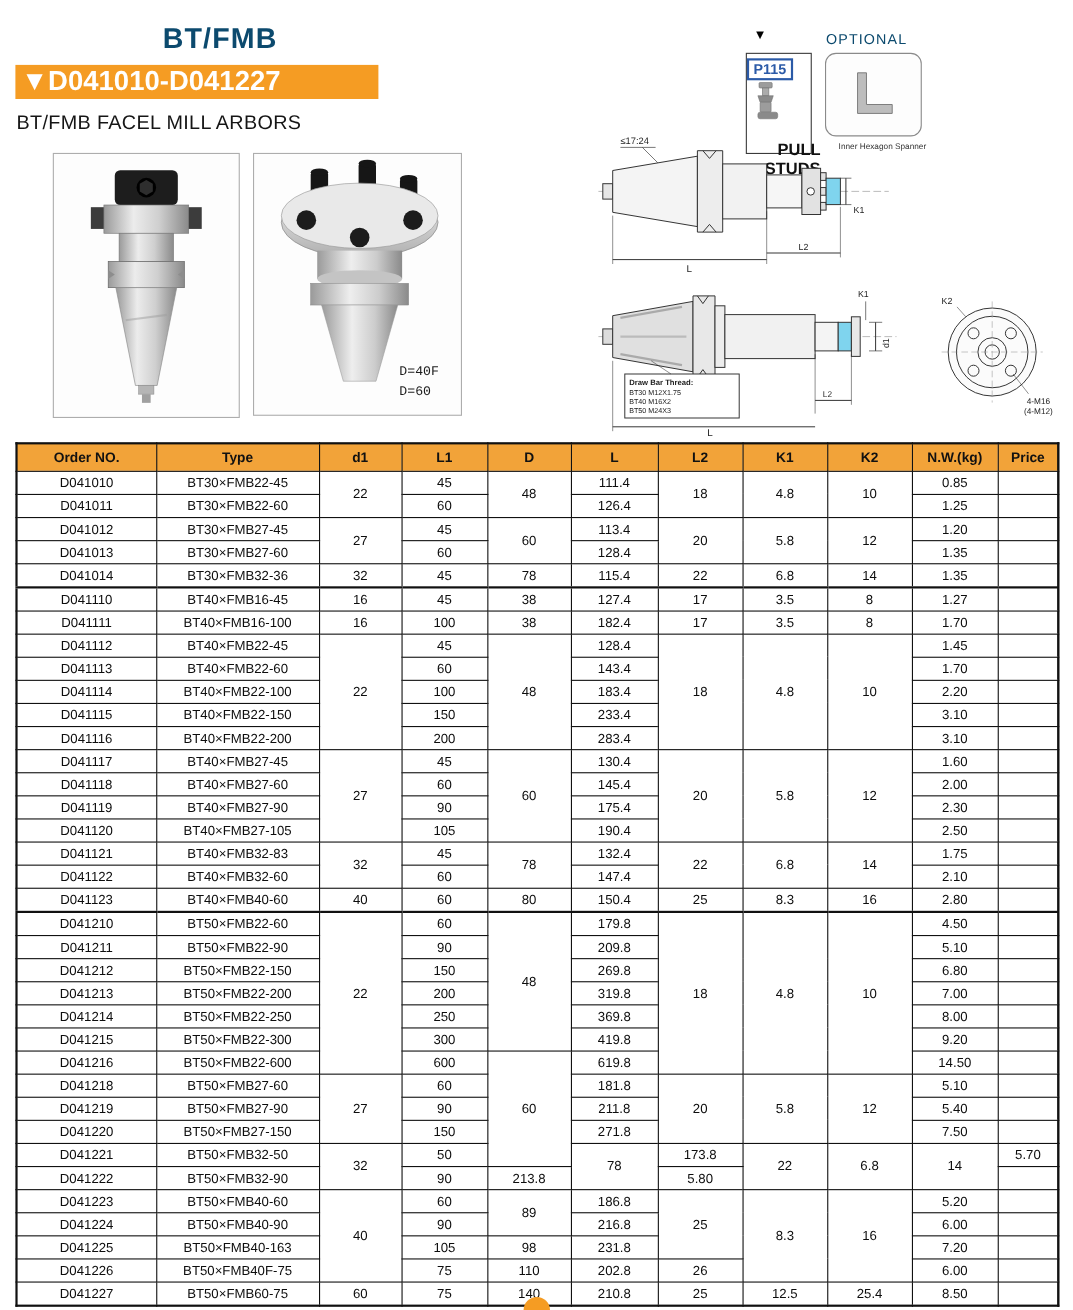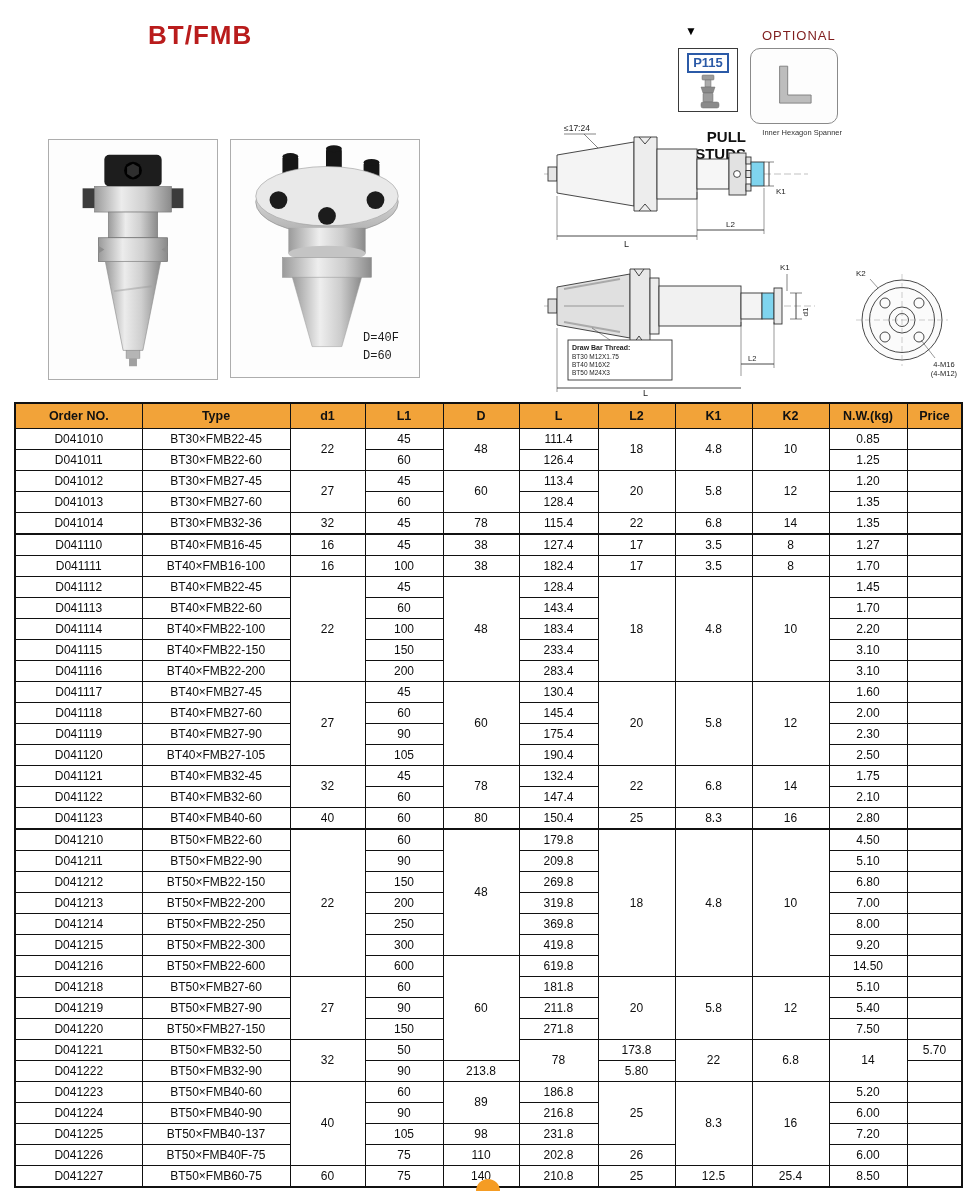--- a/index.html
+++ b/index.html
@@ -1,33 +1,33 @@
 <!DOCTYPE html>
 <html><head>
 <meta charset="utf-8">
 <style>
   *{box-sizing:border-box;margin:0;padding:0;}
   html,body{background:#fff;}
   body{font-family:"Liberation Sans",sans-serif;}
   .sheet{position:relative;width:975px;height:1191px;background:#fff;overflow:hidden;}
 
-  .page-title{position:absolute;left:148px;top:20px;font-size:26px;font-weight:600;color:#b91c1c;letter-spacing:1px;}
+  .page-title{position:absolute;left:148px;top:20px;font-size:26px;font-weight:600;color:#0c4a6e;letter-spacing:1px;}
   .range-badge{position:absolute;left:14px;top:59px;width:330px;height:31px;background:#f59c23;color:#fff;
     font-size:25px;font-weight:700;line-height:31px;padding-left:5px;}
   .subtitle{position:absolute;left:15px;top:101px;font-size:18px;color:#151515;letter-spacing:0.3px;}
 
   .photo-frame{position:absolute;border:1px solid #adadad;background:#fdfdfd;font-family:Liberation Mono, monospace;}
   .photo-frame.one{left:48px;top:139px;width:170px;height:241px;}
   .photo-frame.two{left:230px;top:139px;width:190px;height:239px;}
   .photo-frame svg{display:block;width:100%;height:100%;}
   .photo-caption{position:absolute;right:20px;bottom:12px;font-size:12px;color:#1c1c1c;line-height:18px;}
 
   .pointer-triangle{position:absolute;left:685px;top:24px;font-size:12px;color:#000;}
-  .optional-label{position:absolute;left:751px;top:28px;font-size:13px;color:#7f1d1d;letter-spacing:1px;margin-left:11px;}
-  .pullstud-box{position:absolute;left:678px;top:48px;width:60px;height:64px;border:1px solid #3a3a3a;text-align:center;background:#fff;}
+  .optional-label{position:absolute;left:751px;top:28px;font-size:13px;color:#0c4a6e;letter-spacing:1px;}
+  .pullstud-box{position:absolute;left:678px;top:48px;width:60px;height:92px;border:1px solid #3a3a3a;text-align:left;background:#fff;}
   .p115-tag{display:inline-block;margin-top:4px;border:2px solid #2b5aa7;color:#2b5aa7;font-size:13px;font-weight:700;
     padding:0 4px;line-height:16px;}
   .pullstud-caption{position:absolute;left:670px;top:128px;width:76px;text-align:right;font-size:15px;font-weight:700;color:#111;}
   .spanner-box{position:absolute;left:750px;top:48px;width:88px;height:76px;border:1px solid #8a8a8a;border-radius:10px;
     display:flex;align-items:center;justify-content:center;background:#fdfdfd;}
   .spanner-caption{position:absolute;left:746px;top:128px;width:96px;text-align:right;font-size:7.5px;color:#333;}
 
   .drawings{position:absolute;left:540px;top:116px;width:430px;height:282px;}
   .drawings text{font-family:"Liberation Sans",sans-serif;fill:#1d1d1d;}
 
@@ -39,20 +39,22 @@
 
   .page-dot{position:absolute;left:50%;bottom:0;transform:translateX(-50%);width:24px;height:12px;background:#f59c23;
     border-radius:12px 12px 0 0;}
 </style>
 </head>
 <body>
 
 <div class="sheet">
 
   <div class="page-title">BT/FMB</div>
+  <div class="range-badge">▼D041010-D041227</div>
+  <div class="subtitle">BT/FMB FACEL MILL ARBORS</div>
 
   <div class="photo-frame one">
     <svg viewBox="0 0 170 240">
       <defs>
         <linearGradient id="g1" x1="0" y1="0" x2="1" y2="0">
           <stop offset="0" stop-color="#9a9a9a"></stop>
             <stop offset="0.35" stop-color="#ececec"></stop>
           <stop offset="0.65" stop-color="#cfcfcf"></stop>
             <stop offset="1" stop-color="#8a8a8a"></stop>
         </linearGradient>
@@ -409,21 +411,21 @@
         <tr>
           <td>D041120</td>
           <td>BT40×FMB27-105</td>
           <td>105</td>
           <td>190.4</td>
           <td>2.50</td>
           <td></td>
         </tr>
         <tr>
           <td>D041121</td>
-          <td>BT40×FMB32-45</td>
+          <td>BT40×FMB32-83</td>
           <td rowspan="2">32</td>
           <td>45</td>
           <td rowspan="2">78</td>
           <td>132.4</td>
           <td rowspan="2">22</td>
           <td rowspan="2">6.8</td>
           <td rowspan="2">14</td>
           <td>1.75</td>
           <td></td>
         </tr>
@@ -575,21 +577,21 @@
         <tr>
           <td>D041224</td>
           <td>BT50×FMB40-90</td>
           <td>90</td>
           <td>216.8</td>
           <td>6.00</td>
           <td></td>
         </tr>
         <tr>
           <td>D041225</td>
-          <td>BT50×FMB40-137</td>
+          <td>BT50×FMB40-163</td>
           <td>105</td>
           <td>98</td>
           <td>231.8</td>
           <td>7.20</td>
           <td></td>
         </tr>
         <tr>
           <td>D041226</td>
           <td>BT50×FMB40F-75</td>
           <td>75</td>

